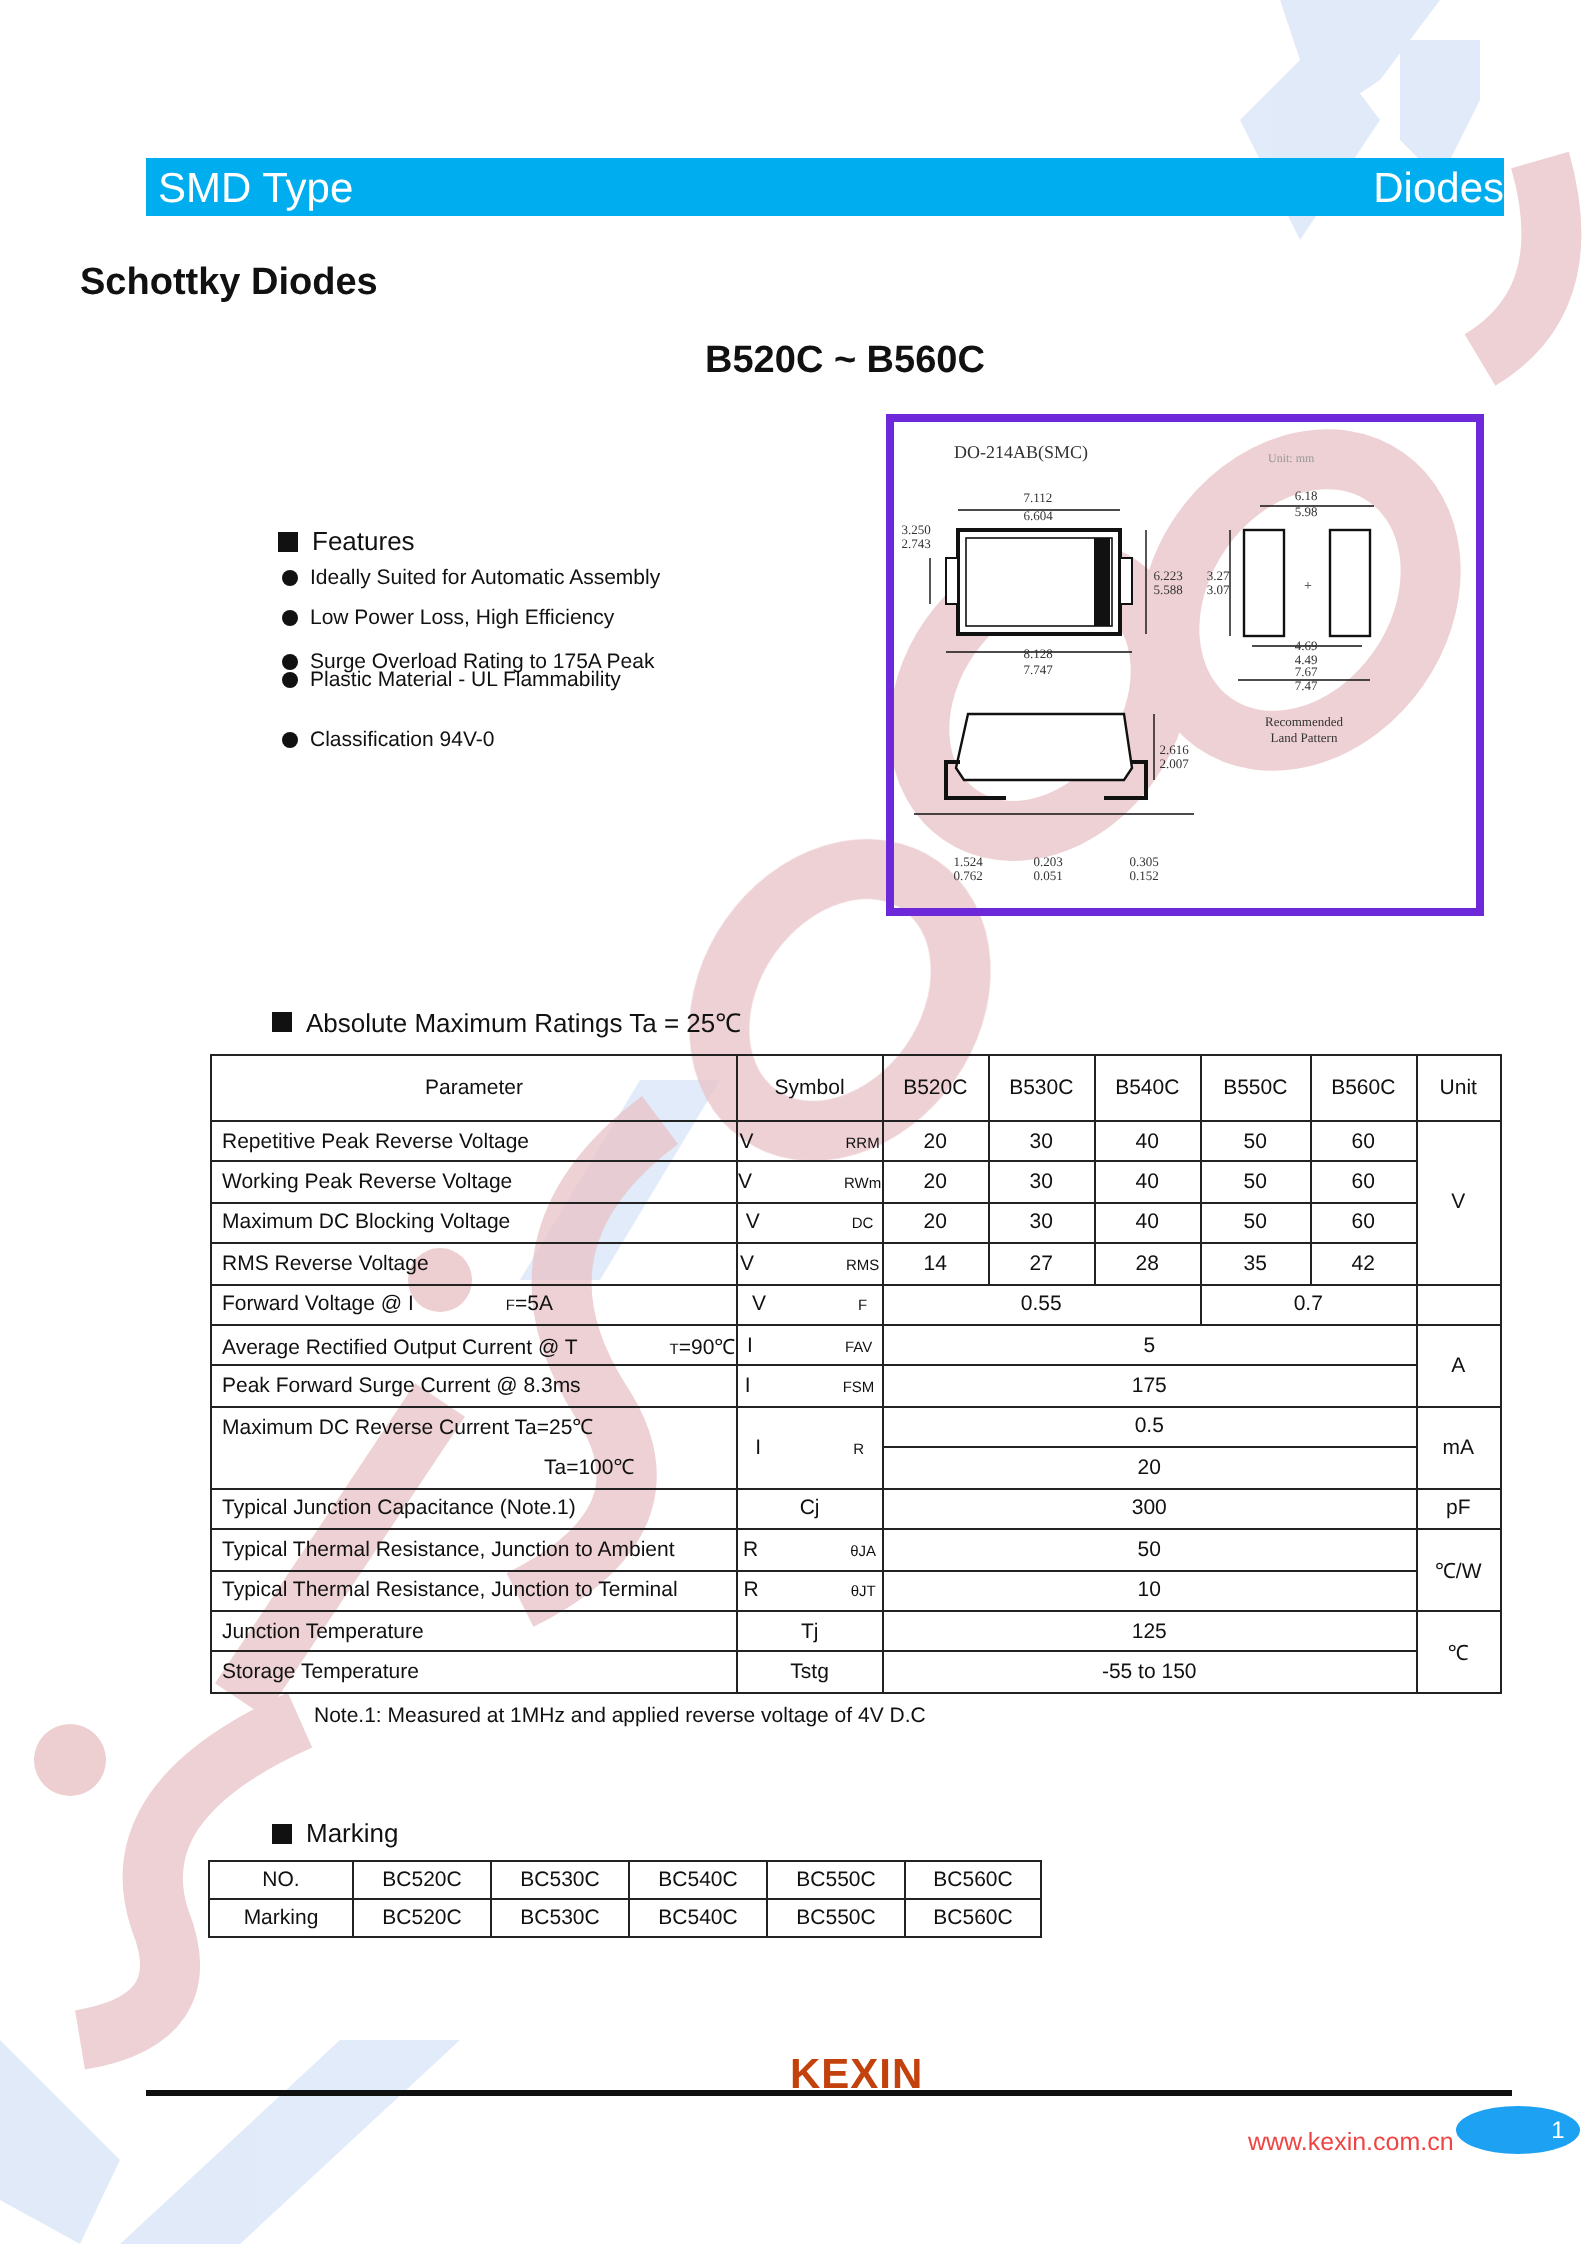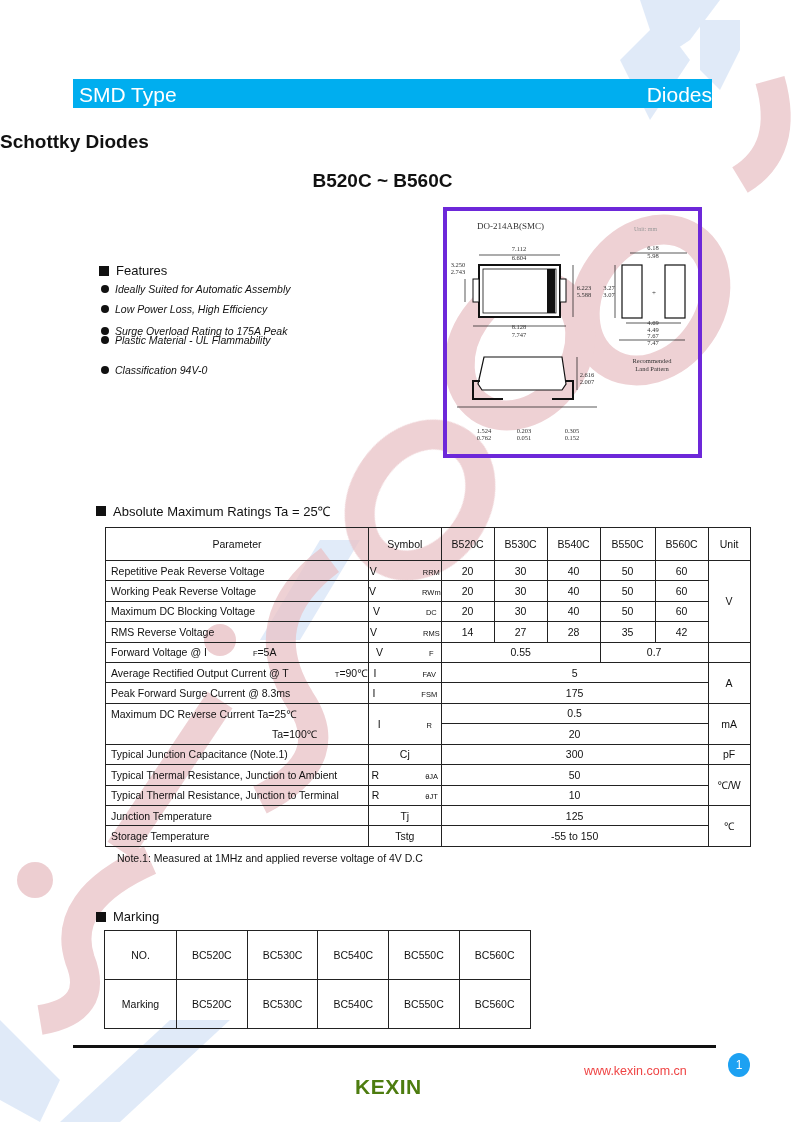--- a/index.html
+++ b/index.html
@@ -1,39 +1,39 @@
 <!DOCTYPE html>
 <html><head>
 <meta charset="utf-8">
 <style>
   html,body{margin:0;padding:0;background:#fff;}
   body{width:793px;height:1122px;position:relative;overflow:hidden;font-family:"Liberation Sans",sans-serif;color:#111;}
-  .abs{position:absolute;}
+  .abs{position:absolute;padding-left:40px;}
   
   .wm{position:absolute;pointer-events:none;}
   
   .hdr{left:73px;top:79px;width:639px;height:29px;background:#00AEEF;color:#fff;font-size:21px;line-height:31px;}
   .hdr .l{position:absolute;left:6px;top:0;}
   .hdr .r{position:absolute;right:0px;top:0;}
   .title1{left:0;width:765px;top:131px;text-align:left;font-weight:bold;font-size:19px;}
   .title2{left:0;width:765px;top:170px;text-align:center;font-weight:bold;font-size:19px;}
   .sec{font-size:13px;display:flex;align-items:center;}
   .sq{width:10px;height:10px;background:#111;display:inline-block;margin-right:7px;}
-  .feat{left:101px;font-size:10.5px;display:flex;align-items:center;font-style:italic;}
+  .feat{left:101px;font-size:10.5px;display:flex;align-items:center;}
   .dot{width:8px;height:8px;border-radius:50%;background:#111;display:inline-block;margin-right:6px;}
   .pkg{left:443px;top:207px;width:251px;height:243px;border:4px solid #6d28d9;background:transparent;}
   table{border-collapse:collapse;}
   .rt{position:absolute;left:105px;top:527px;font-size:10.5px;}
   .rt td{border:1px solid #222;text-align:center;height:19.4px;padding:0;}
   .rt td.p{text-align:left;padding-left:5px;}
   .sub{font-size:7.5px;margin-left:46px;}
   .mk{position:absolute;left:104px;top:930px;font-size:10.5px;}
-  .mk td{border:1px solid #222;text-align:center;height:18px;padding:15px;}
+  .mk td{border:1px solid #222;text-align:center;height:18px;padding:0;}
   .foot-line{left:73px;top:1045px;width:643px;height:3px;background:#111;}
-  .logo{left:355px;top:1075px;font-size:21px;font-weight:bold;color:#4d7c0f;letter-spacing:0.5px;}
+  .logo{left:355px;top:1026px;font-size:21px;font-weight:bold;color:#c2410c;letter-spacing:0.5px;}
   .url{left:584px;top:1064px;font-size:12.5px;color:#ef4444;}
   .pg{left:728px;top:1053px;width:22px;height:24px;border-radius:50%;background:#1da1f2;color:#fff;font-size:12px;text-align:center;line-height:24px;}
 </style>
 </head>
 <body>
 
 <svg class="wm" style="left:0;top:0" width="793" height="1122">
   <g fill="#d9e6f7" opacity="0.8">
     <polygon points="640,0 720,0 690,40 660,60"></polygon>
     <polygon points="700,20 740,20 740,50 720,90 700,70"></polygon>

